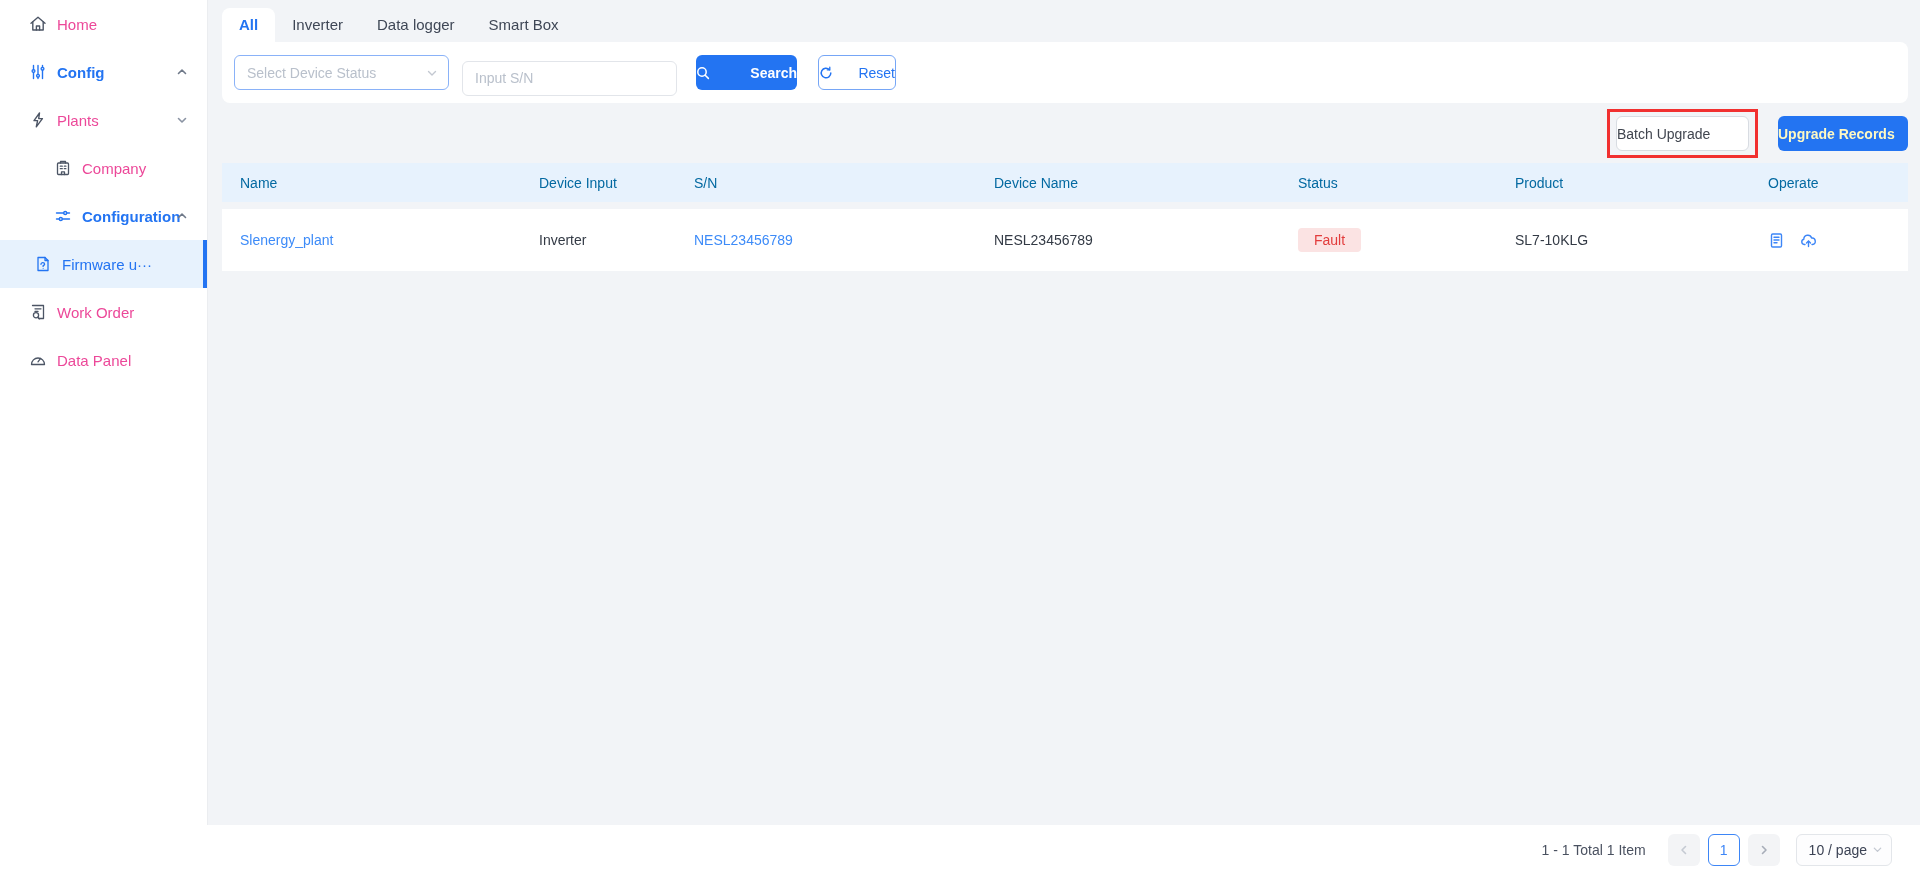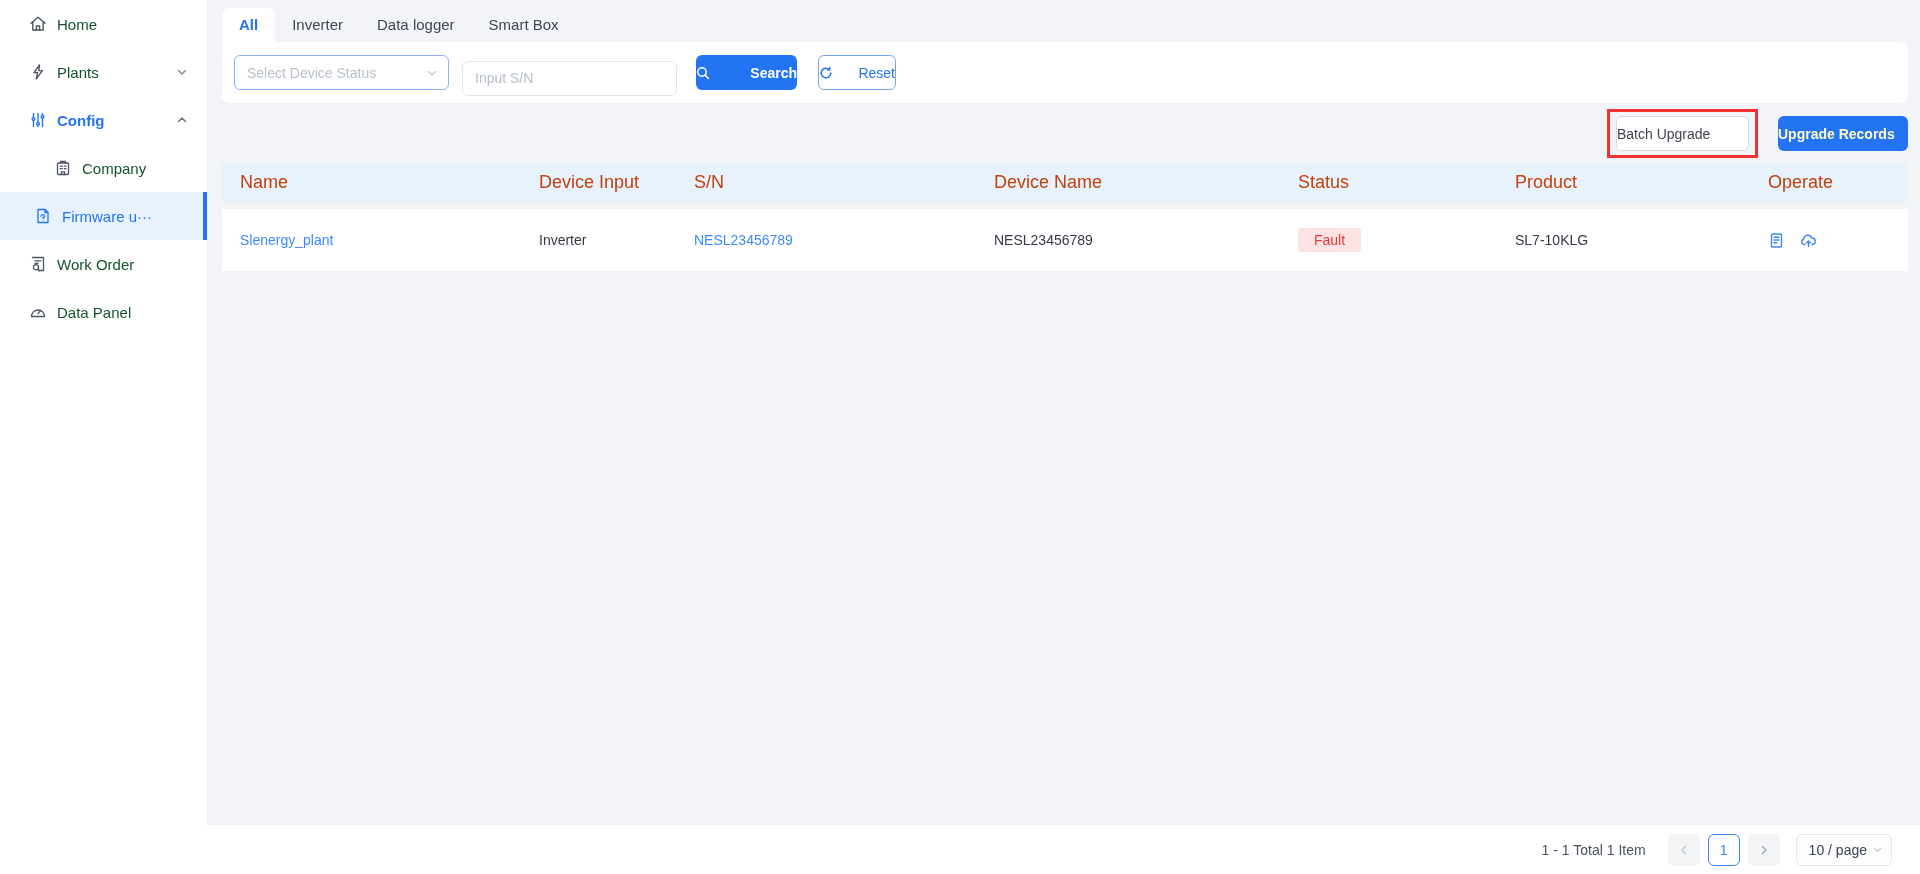--- a/index.html
+++ b/index.html
@@ -1,21 +1,21 @@
 <!DOCTYPE html>
 <html><head>
 <meta charset="utf-8">
 <style>
   * { margin:0; padding:0; box-sizing:border-box; }
   html,body { width:1920px; height:874px; font-family:"Liberation Sans", sans-serif; background:#ffffff; overflow:hidden; }
   .app { position:relative; width:1920px; height:874px; }
 
   
   .sidebar { position:absolute; left:0; top:0; width:208px; height:825px; background:#ffffff; border-right:1px solid #ebedf0; z-index:2; }
-  .nav-item { position:relative; height:48px; display:flex; align-items:center; color:#14532d; font-size:15px; cursor:pointer; }
+  .nav-item { position:relative; height:48px; display:flex; align-items:center; color:#ec4899; font-size:15px; cursor:pointer; }
   .nav-item .ico { display:inline-flex; width:18px; height:18px; margin-right:10px; color:#4c5565; flex:0 0 18px; }
   .nav-item.lvl1 { padding-left:29px; }
   .nav-item.lvl2 { padding-left:54px; }
   .nav-item.lvl3 { padding-left:34px; }
   .nav-item.blue { color:#2374f2; font-weight:700; }
   .nav-item.blue .ico { color:#2374f2; }
   .nav-item .chev { position:absolute; right:19px; color:#8a93a3; display:inline-flex; width:12px; height:12px; }
   .nav-item.blue .chev { color:#6f7989; }
   .nav-item.selected { background:#e7f2fd; box-shadow: inset -4px 0 0 #2374f2; }
   .nav-item.selected, .nav-item.selected .ico { color:#2374f2; }
@@ -38,21 +38,21 @@
   .btn-search { margin-left:19px; width:101px; background:#2374f2; color:#ffffff; font-weight:700; }
   .btn-reset { margin-left:21px; width:78px; background:#ffffff; color:#2374f2; border:1px solid #76a6f6; font-weight:400; }
 
   .actions-row { margin:4px 12px 0 14px; height:53px; display:flex; align-items:center; justify-content:flex-end; }
   .annotation-box { border:3px solid #f13030; padding:4px 6px; display:inline-flex; }
   .btn-batch { width:133px; background:#ffffff; color:#40454f; border:1px solid #d8dce2; }
   .btn-upgrade-records { width:130px; margin-left:20px; background:#2374f2; color:#fef9c3; font-weight:700; }
 
   .table-wrap { margin:3px 12px 0 14px; }
   .tgrid { display:grid; grid-template-columns:299px 155px 300px 304px 217px 253px 160px; align-items:center; }
-  .thead { background:#e7f2fd; height:39px; font-size:18px; color:#c2410c; }
+  .thead { background:#e7f2fd; height:39px; font-size:14px; color:#0369a1; }
   .thead .cell { padding-left:18px; }
   .trow { background:#ffffff; height:62px; margin-top:7px; font-size:14px; color:#333a45; }
   .trow .cell { padding-left:18px; }
   .link { color:#3d8bf8; cursor:pointer; }
   .badge-fault { display:inline-block; padding:4px 16px; background:#fbe3e3; color:#e23c3c; border-radius:4px; font-size:14px; }
   .op-icons { display:flex; gap:15px; color:#3d86f7; }
   .op-icons .oico { display:inline-flex; width:17px; height:17px; cursor:pointer; }
 
   
   .footer { position:absolute; left:0; bottom:0; width:1920px; height:49px; background:#ffffff; display:flex; align-items:center; justify-content:flex-end; padding-right:28px; }
@@ -76,63 +76,78 @@
       <span class="ico">
         <svg viewBox="0 0 18 18" fill="none" stroke="currentColor" stroke-width="1.4" stroke-linecap="round" stroke-linejoin="round">
             <path d="M2 8.2 L9 2.3 L16 8.2"></path>
             <path d="M3.8 7v8h10.4V7"></path>
             <path d="M7.4 15v-4h3.2v4"></path>
           </svg>
       </span>
       <span>Home</span>
     </div>
 
-    <div class="nav-item lvl1">
-      <span class="ico">
-        <svg viewBox="0 0 18 18" fill="none" stroke="currentColor" stroke-width="1.4" stroke-linejoin="round">
-            <path d="M10.5 2 L5 9.6 h3.6 L7.3 15.8 L13.4 7.6 H9.7 Z"></path>
-          </svg>
-      </span>
-      <span>Plants</span>
-      <span class="chev">
-        <svg viewBox="0 0 12 12" fill="none" stroke="currentColor" stroke-width="1.6" stroke-linecap="round" stroke-linejoin="round">
-            <path d="M2.5 4.5 L6 8 L9.5 4.5"></path>
-          </svg>
-      </span>
-    </div>
-
     <div class="nav-item lvl1 blue">
       <span class="ico">
         <svg viewBox="0 0 18 18" fill="none" stroke="currentColor" stroke-width="1.4" stroke-linecap="round">
             <path d="M4.5 2.5v4.2M4.5 9.5v6M9 2.5v9M9 14.3v1.2M13.5 2.5v2M13.5 7.3v8.2"></path>
             <circle cx="4.5" cy="8" r="1.4"></circle>
             <circle cx="9" cy="12.8" r="1.4"></circle>
             <circle cx="13.5" cy="5.8" r="1.4"></circle>
           </svg>
       </span>
       <span>Config</span>
       <span class="chev">
         <svg viewBox="0 0 12 12" fill="none" stroke="currentColor" stroke-width="1.6" stroke-linecap="round" stroke-linejoin="round">
             <path d="M2.5 7.5 L6 4 L9.5 7.5"></path>
           </svg>
       </span>
     </div>
 
+    <div class="nav-item lvl1">
+      <span class="ico">
+        <svg viewBox="0 0 18 18" fill="none" stroke="currentColor" stroke-width="1.4" stroke-linejoin="round">
+            <path d="M10.5 2 L5 9.6 h3.6 L7.3 15.8 L13.4 7.6 H9.7 Z"></path>
+          </svg>
+      </span>
+      <span>Plants</span>
+      <span class="chev">
+        <svg viewBox="0 0 12 12" fill="none" stroke="currentColor" stroke-width="1.6" stroke-linecap="round" stroke-linejoin="round">
+            <path d="M2.5 4.5 L6 8 L9.5 4.5"></path>
+          </svg>
+      </span>
+    </div>
+
     <div class="nav-item lvl2">
       <span class="ico">
         <svg viewBox="0 0 18 18" fill="none" stroke="currentColor" stroke-width="1.3" stroke-linecap="round" stroke-linejoin="round">
             <rect x="3.5" y="4" width="11" height="11.5" rx="1"></rect>
             <path d="M6.5 4V2.5h5V4"></path>
             <path d="M6.3 7.2h2M6.3 9.7h2M10.3 7.2h1.6M10.3 9.7h1.6"></path>
             <path d="M7.5 15.5v-2.6h3v2.6"></path>
           </svg>
       </span>
       <span>Company</span>
     </div>
 
+    <div class="nav-item lvl2 blue">
+      <span class="ico">
+        <svg viewBox="0 0 18 18" fill="none" stroke="currentColor" stroke-width="1.4" stroke-linecap="round">
+            <path d="M2.5 6h7M13.1 6h2.4M2.5 12h2.4M8.7 12h6.8"></path>
+            <circle cx="11.2" cy="6" r="1.5"></circle>
+            <circle cx="6.8" cy="12" r="1.5"></circle>
+          </svg>
+      </span>
+      <span>Configuration</span>
+      <span class="chev">
+        <svg viewBox="0 0 12 12" fill="none" stroke="currentColor" stroke-width="1.6" stroke-linecap="round" stroke-linejoin="round">
+            <path d="M2.5 7.5 L6 4 L9.5 7.5"></path>
+          </svg>
+      </span>
+    </div>
 
     <div class="nav-item lvl3 selected">
       <span class="ico">
         <svg viewBox="0 0 18 18" fill="none" stroke="currentColor" stroke-width="1.3" stroke-linecap="round" stroke-linejoin="round">
             <path d="M4 2.5h7l3 3v10H4Z"></path>
             <path d="M11 2.5v3h3"></path>
             <path d="M7 9.3c0-1 .8-1.6 1.8-1.6s1.8.6 1.8 1.5c0 .9-.9 1.1-1.5 1.6v.8"></path>
             <circle cx="9.1" cy="13.4" r=".5" fill="currentColor" stroke="none"></circle>
           </svg>
       </span>

